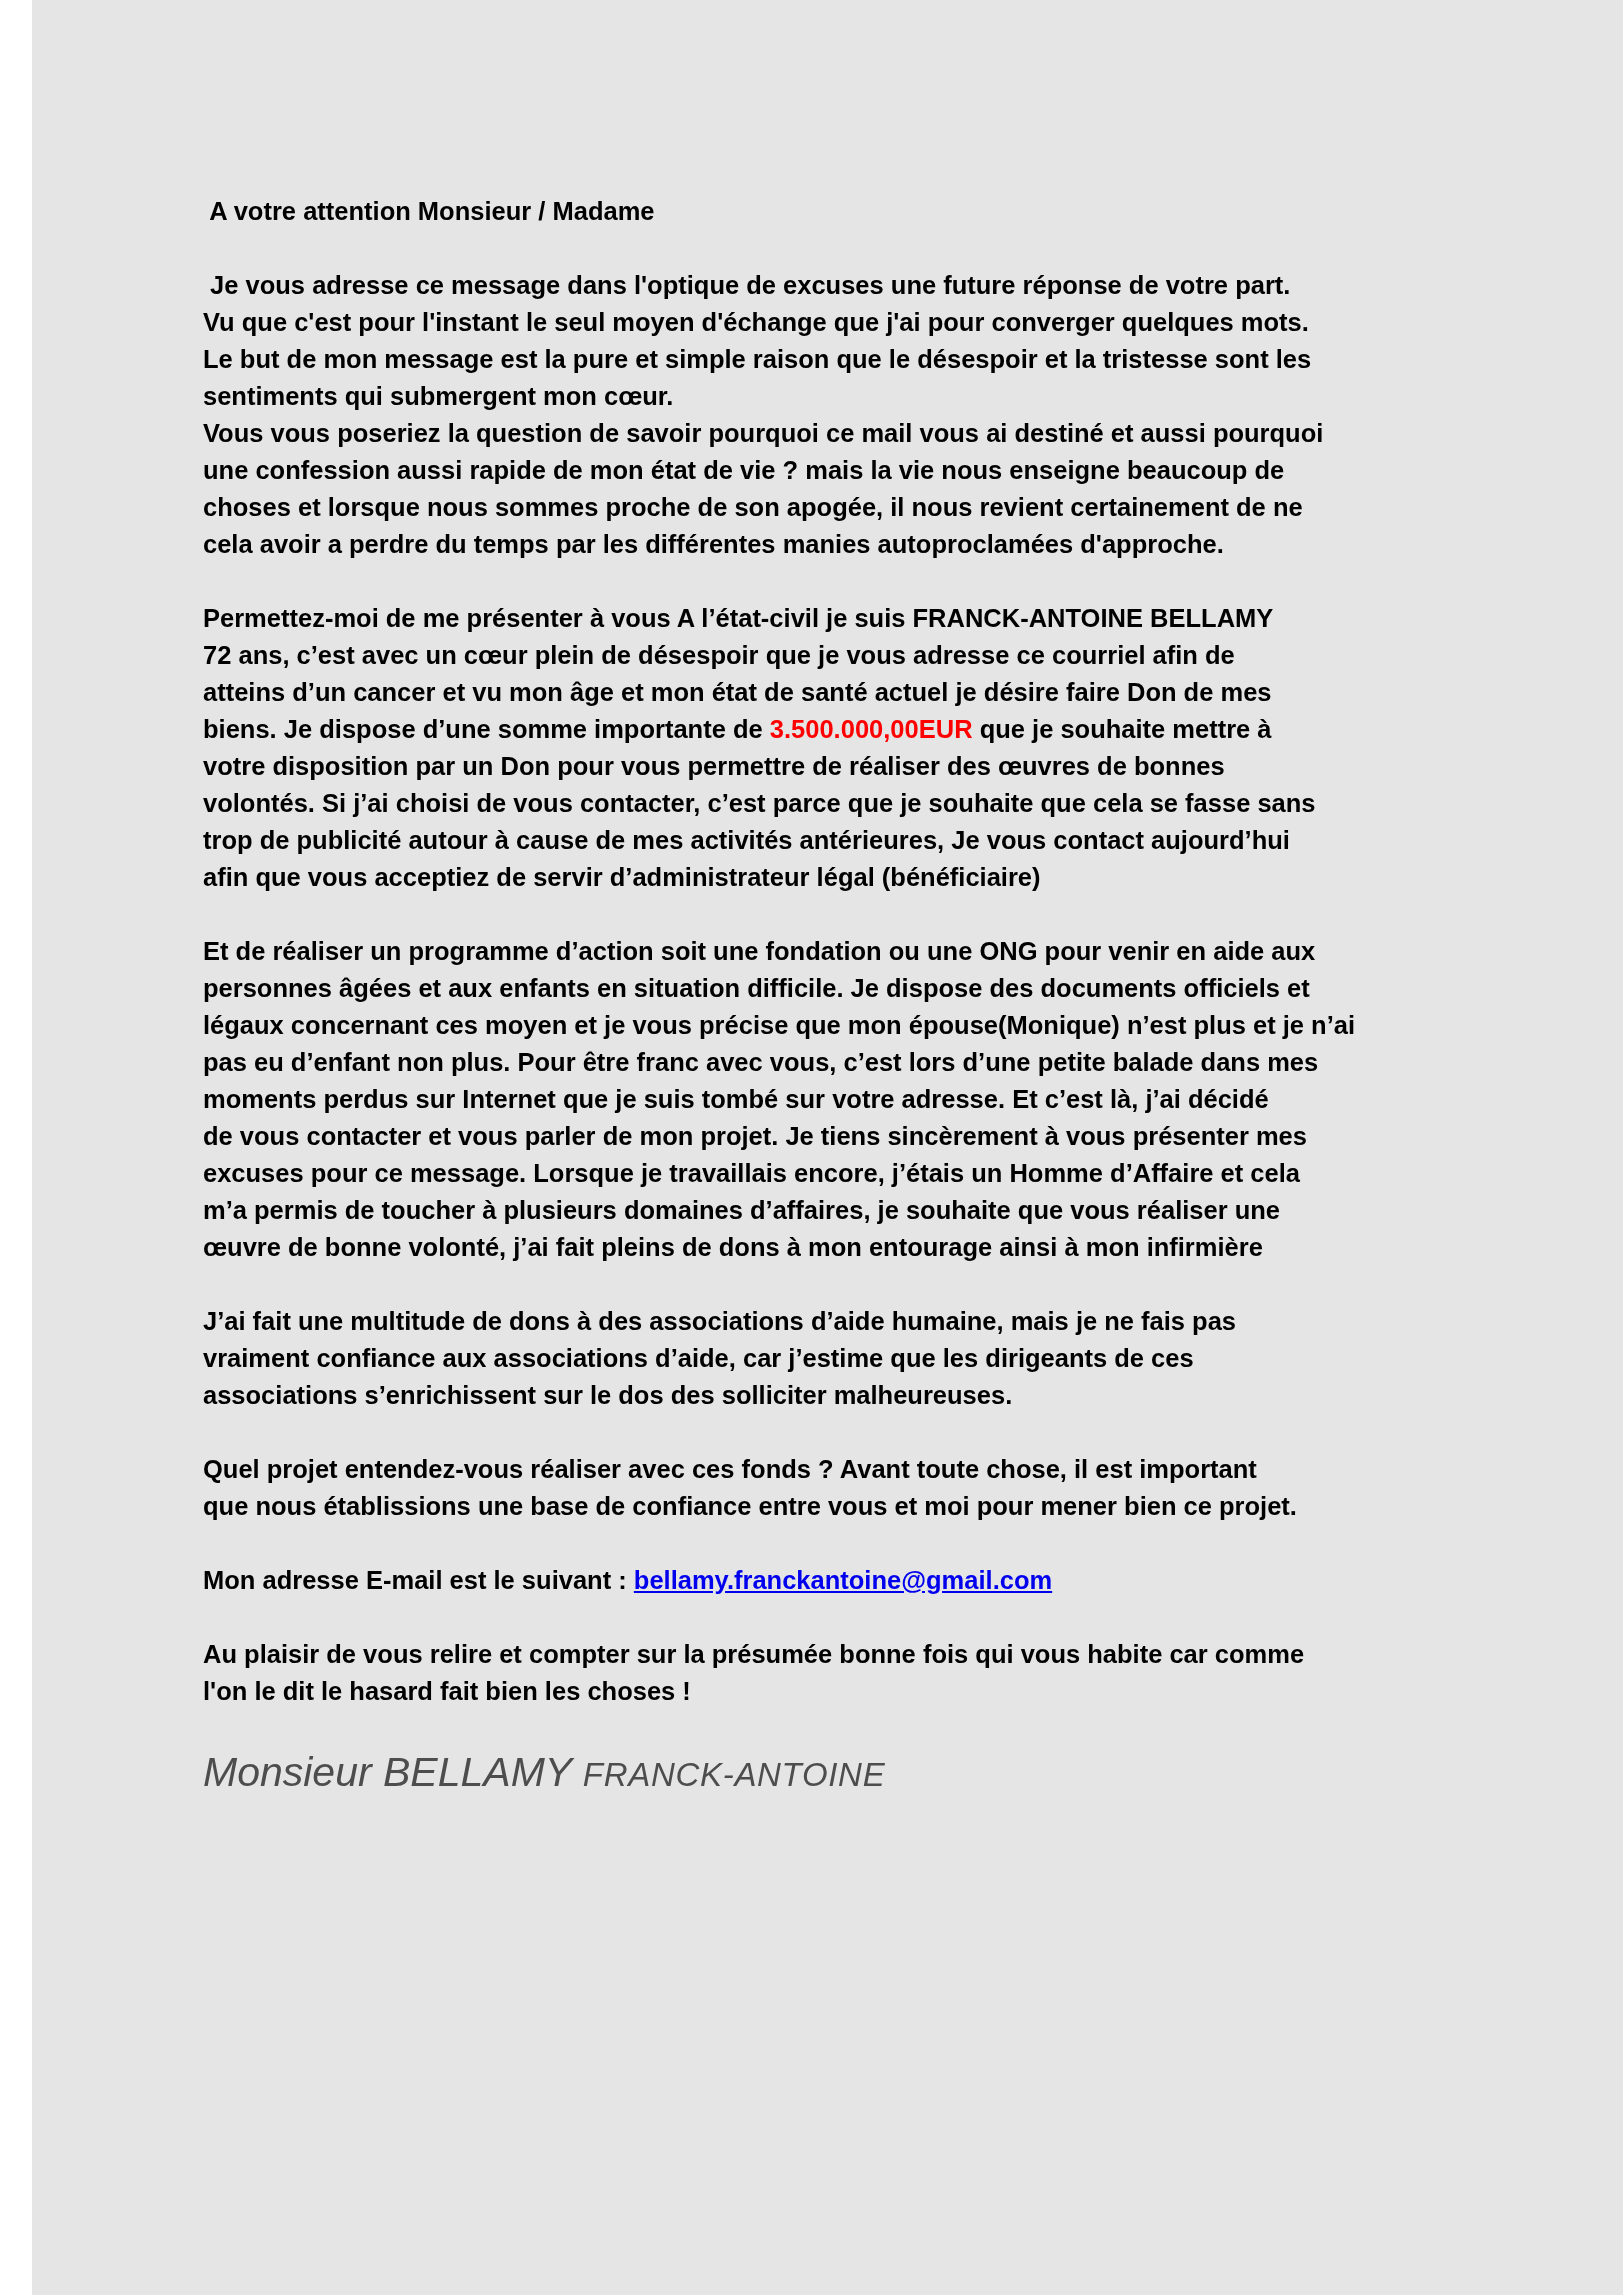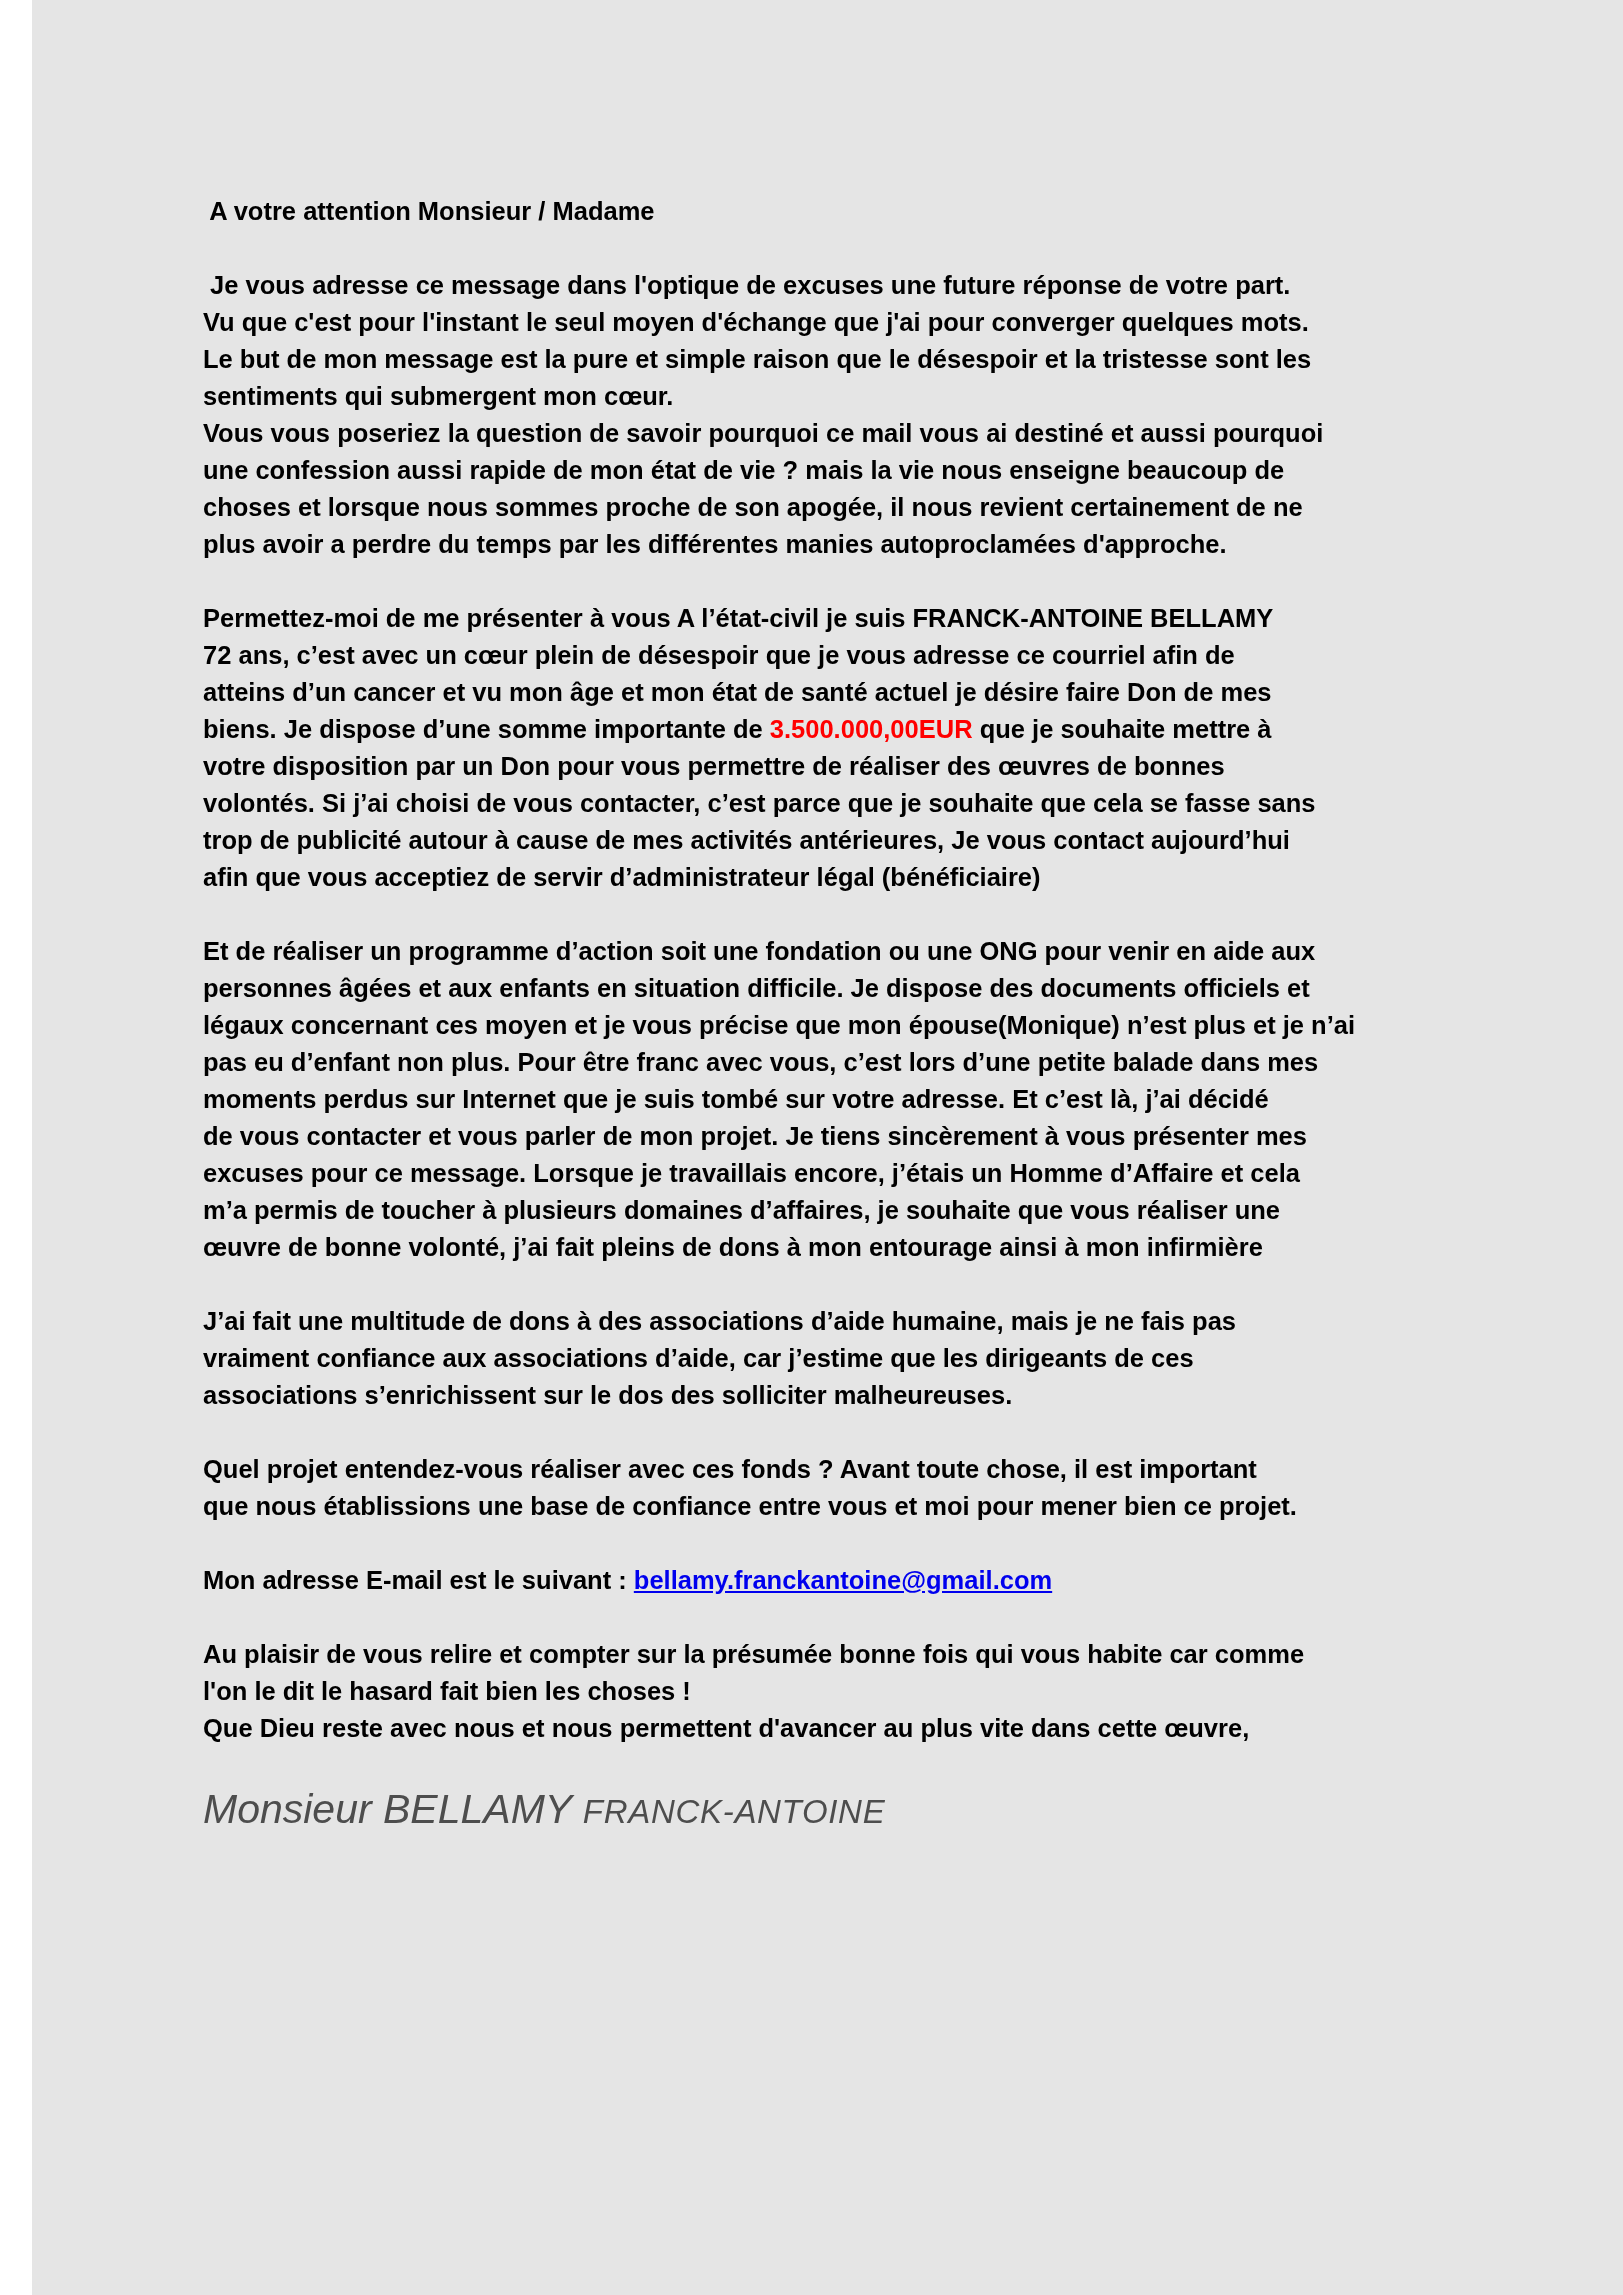--- a/index.html
+++ b/index.html
@@ -66,21 +66,21 @@
   <div class="heading"> A votre attention Monsieur / Madame</div>
 
   <div class="block">
     <div class="line"> Je vous adresse ce message dans l'optique de excuses une future réponse de votre part.</div>
     <div class="line">Vu que c'est pour l'instant le seul moyen d'échange que j'ai pour converger quelques mots.</div>
     <div class="line">Le but de mon message est la pure et simple raison que le désespoir et la tristesse sont les</div>
     <div class="line">sentiments qui submergent mon cœur.</div>
     <div class="line">Vous vous poseriez la question de savoir pourquoi ce mail vous ai destiné et aussi pourquoi</div>
     <div class="line">une confession aussi rapide de mon état de vie ? mais la vie nous enseigne beaucoup de</div>
     <div class="line">choses et lorsque nous sommes proche de son apogée, il nous revient certainement de ne</div>
-    <div class="line">plus avoir a perdre du temps par les différentes manies autoproclamées d'approche.</div>
+    <div class="line">cela avoir a perdre du temps par les différentes manies autoproclamées d'approche.</div>
   </div>
 
   <div class="block">
     <div class="line">Permettez-moi de me présenter à vous A l’état-civil je suis FRANCK-ANTOINE BELLAMY</div>
     <div class="line">72 ans, c’est avec un cœur plein de désespoir que je vous adresse ce courriel afin de</div>
     <div class="line">atteins d’un cancer et vu mon âge et mon état de santé actuel je désire faire Don de mes</div>
     <div class="line"><span>biens. Je dispose d’une somme importante de </span><span class="amount">3.500.000,00EUR</span><span> que je souhaite mettre à</span></div>
     <div class="line">votre disposition par un Don pour vous permettre de réaliser des œuvres de bonnes</div>
     <div class="line">volontés. Si j’ai choisi de vous contacter, c’est parce que je souhaite que cela se fasse sans</div>
     <div class="line">trop de publicité autour à cause de mes activités antérieures, Je vous contact aujourd’hui</div>
@@ -110,19 +110,18 @@
     <div class="line">que nous établissions une base de confiance entre vous et moi pour mener bien ce projet.</div>
   </div>
 
   <div class="block">
     <div class="line"><span>Mon adresse E-mail est le suivant : </span><a class="email-link">bellamy.franckantoine@gmail.com</a></div>
   </div>
 
   <div class="block">
     <div class="line">Au plaisir de vous relire et compter sur la présumée bonne fois qui vous habite car comme</div>
     <div class="line">l'on le dit le hasard fait bien les choses !</div>
-    <div class="line">Que Dieu reste avec nous et nous permettent d'avancer au plus vite dans cette œuvre,</div>
   </div>
 
   <div class="signature"><span class="sig-main">Monsieur BELLAMY </span><span class="sig-sub">FRANCK-ANTOINE</span></div>
 
 </div>
 
 
 </body></html>

